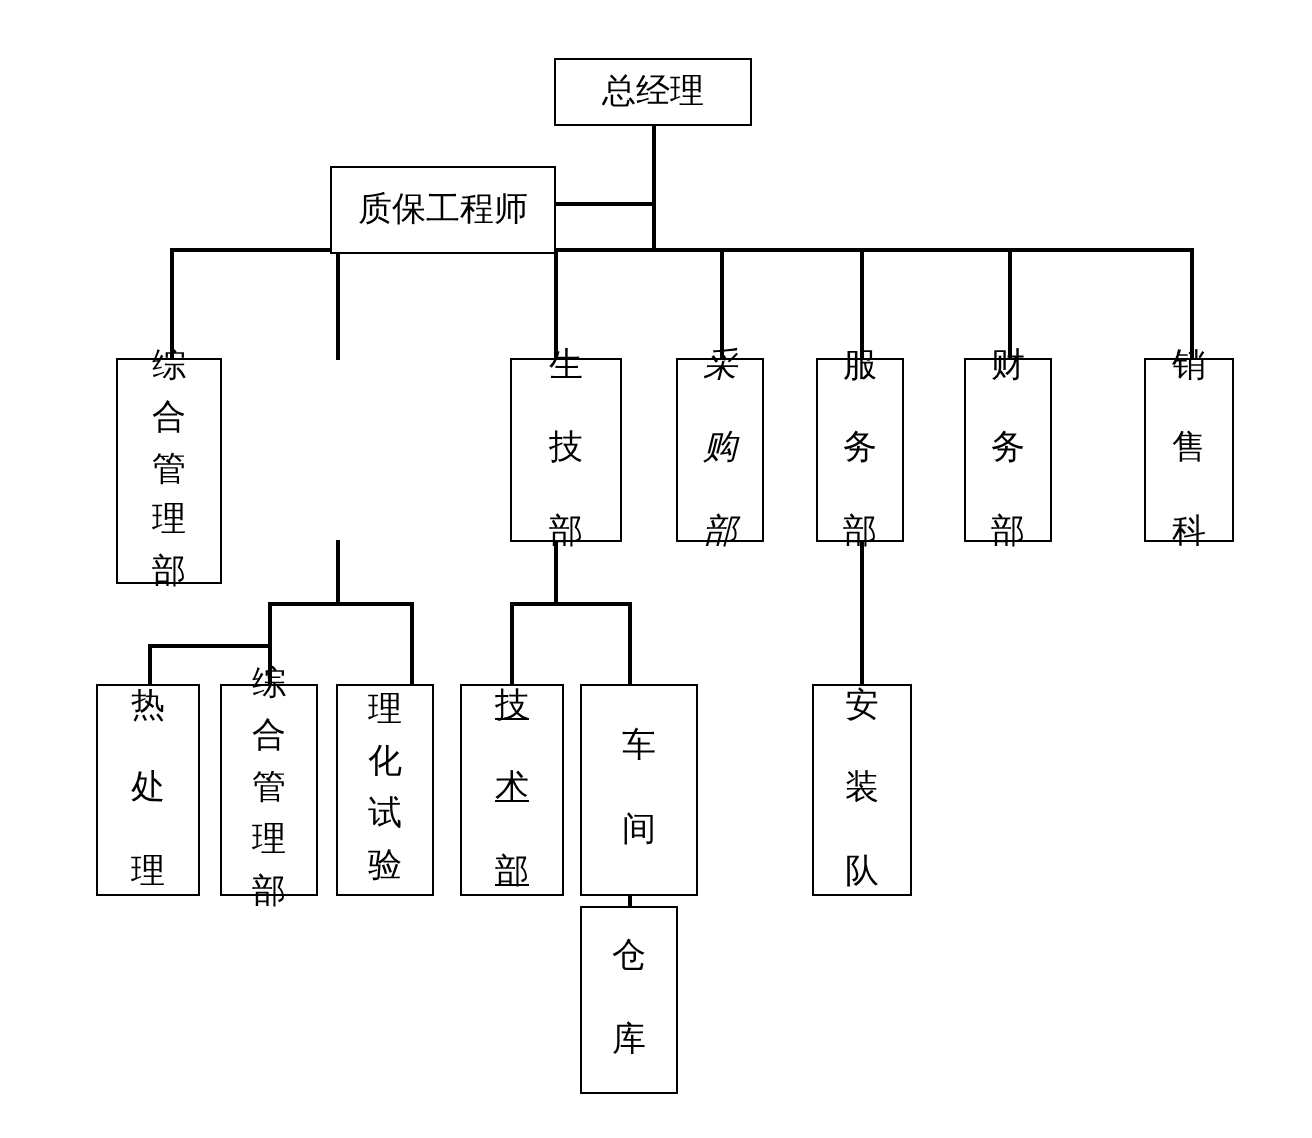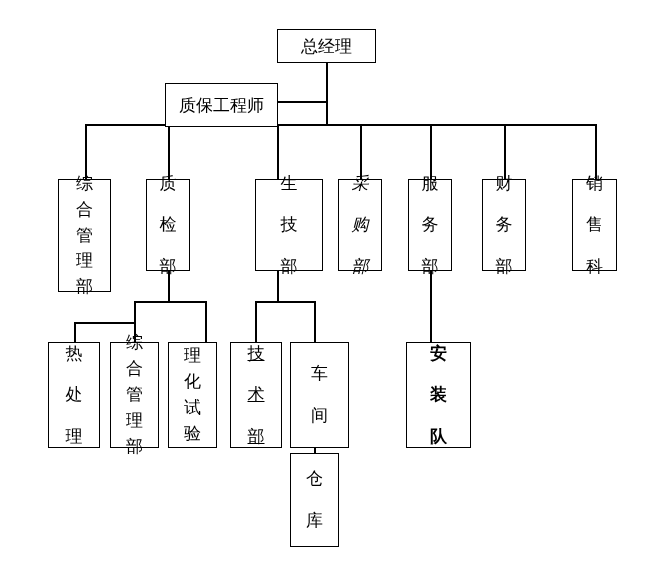--- a/index.html
+++ b/index.html
@@ -101,25 +101,22 @@
   </div>
 
   <div class="node horiz" style="left:165px; top:83px; width:113px; height:44px;">
     <span class="label">质保工程师</span>
   </div>
 
   <div class="node vert" style="left:58px; top:179px; width:53px; height:113px;">
     <span class="label">综合管理部</span>
   </div>
 
-  <div class="node vert spaced" style="left:146px; top:179px; width:44px; height:92px;">
-    <span class="label">质检部</span>
-  </div>
 
-  <div class="node vert spaced" style="left:255px; top:179px; width:68px; height:92px;">
+  <div class="node vert spaced" style="left:255px; top:179px; width:56px; height:92px;">
     <span class="label">生技部</span>
   </div>
 
   <div class="node vert spaced" style="left:338px; top:179px; width:44px; height:92px;font-style:italic;">
     <span class="label">采购部</span>
   </div>
 
   <div class="node vert spaced" style="left:408px; top:179px; width:44px; height:92px;">
     <span class="label">服务部</span>
   </div>
@@ -145,21 +142,21 @@
   </div>
 
   <div class="node vert spaced" style="left:230px; top:342px; width:52px; height:106px;text-decoration:underline;">
     <span class="label">技术部</span>
   </div>
 
   <div class="node vert spaced" style="left:290px; top:342px; width:59px; height:106px;">
     <span class="label">车间</span>
   </div>
 
-  <div class="node vert spaced" style="left:406px; top:342px; width:65px; height:106px;font-weight:bold;">
+  <div class="node vert spaced" style="left:406px; top:342px; width:50px; height:106px;">
     <span class="label">安装队</span>
   </div>
 
   <div class="node vert spaced" style="left:290px; top:453px; width:49px; height:94px;">
     <span class="label">仓库</span>
   </div>
 
 </div>
 
 </body></html>

